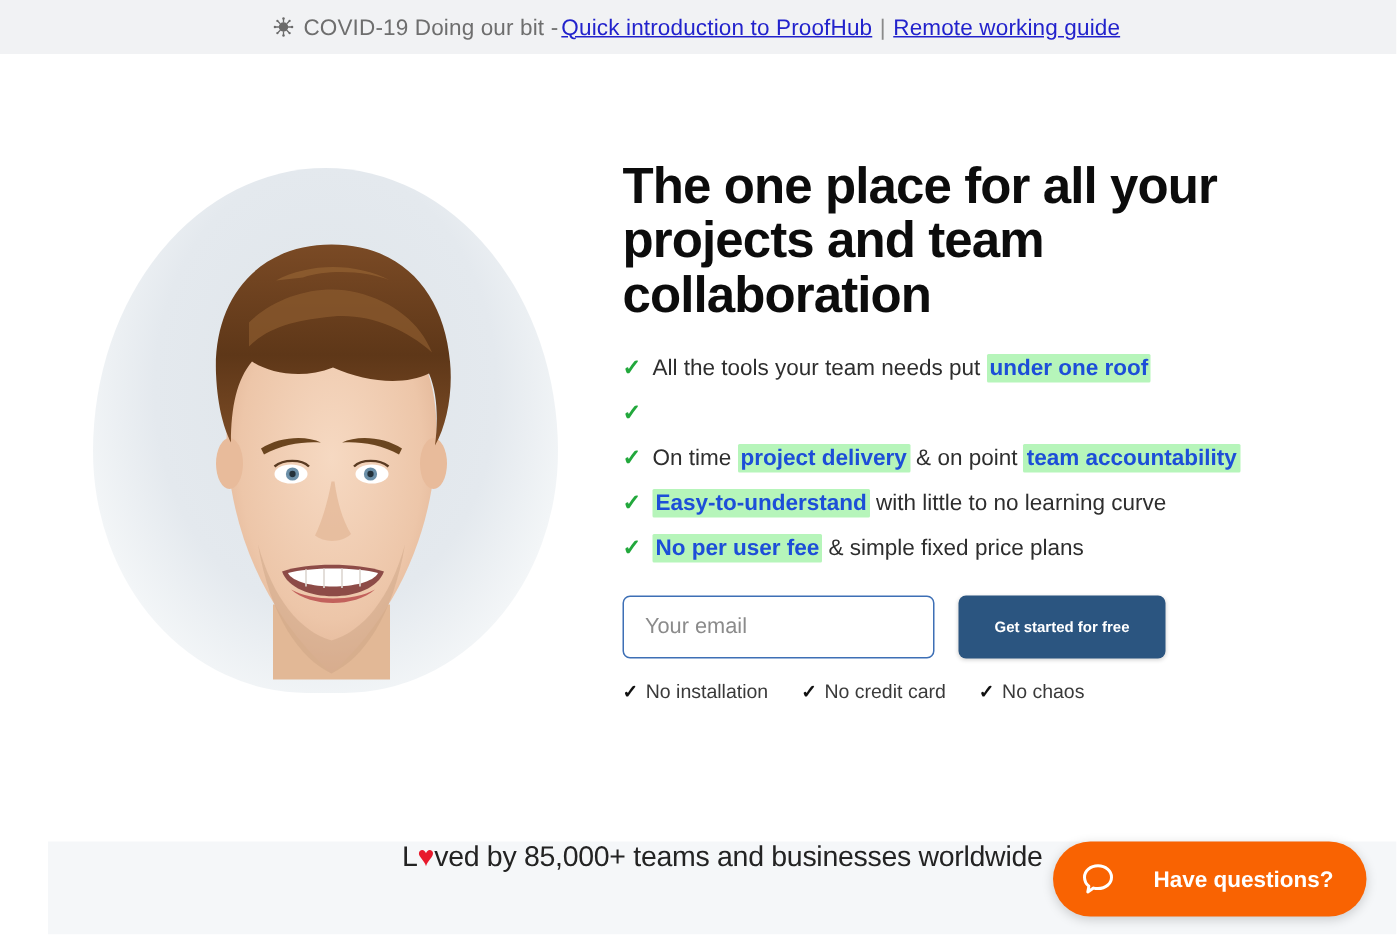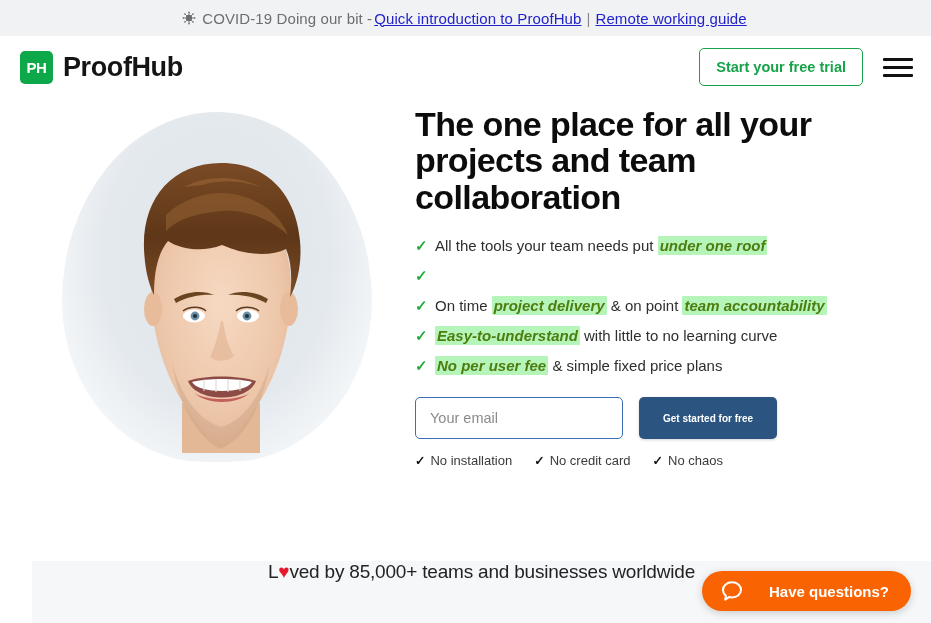--- a/index.html
+++ b/index.html
@@ -145,24 +145,23 @@
   .check-green {
     color: #22a83c;
     font-size: 15px;
     font-weight: bold;
     width: 20px;
     flex: none;
   }
   .hl {
     background: #b6f5ba;
     font-weight: bold;
-    color: #4d7c0f;
+    color: #1d4ed8;
     padding: 1px 2px;
     border-radius: 1px;
-    font-style: italic;
   }
 
   
   .form-row { display: flex; align-items: center; gap: 16px; margin-bottom: 14px; }
   .email-input {
     width: 208px; height: 42px;
     border: 1.5px solid #3d6fb5;
     border-radius: 5px;
     padding: 0 14px;
     font-size: 14.5px;
@@ -203,21 +202,21 @@
     color: #232323;
     letter-spacing: -0.2px;
   }
   .heart { color: #e8192c; }
 
   
   .chat-widget {
     position: absolute;
     right: 20px;
     bottom: 12px;
-    height: 40px;
+    height: 50px;
     background: #f96302;
     border-radius: 25px;
     display: flex;
     align-items: center;
     gap: 25px;
     padding: 0 22px 0 18px;
     cursor: pointer;
     box-shadow: 0 2px 8px rgba(0,0,0,.18);
   }
   .chat-icon { width: 24px; height: 24px; flex: none; }
@@ -256,32 +255,20 @@
         <circle cx="5" cy="19" r="1.3"></circle>
     </svg>
   </span>
   <span class="covid-text">COVID-19 Doing our bit -</span>
   <a class="covid-link" href="#">Quick introduction to ProofHub</a>
   <span class="covid-sep">|</span>
   <a class="covid-link" href="#">Remote working guide</a>
 </div>
 
 <div class="header">
-  <div class="brand">
-    <div class="brand-mark">PH</div>
-    <div class="brand-name">ProofHub</div>
-  </div>
-  <div class="header-right">
-    <button class="trial-btn">Start your free trial</button>
-    <div class="hamburger">
-      <span></span>
-      <span></span>
-      <span></span>
-    </div>
-  </div>
 </div>
 
 <div class="hero">
 
   <div class="hero-visual">
     <div class="blob"></div>
     <div class="portrait">
       <svg viewBox="0 0 222 310" preserveAspectRatio="xMidYMax meet">
         <defs>
           <radialGradient id="skin" cx="50%" cy="42%" r="62%">

